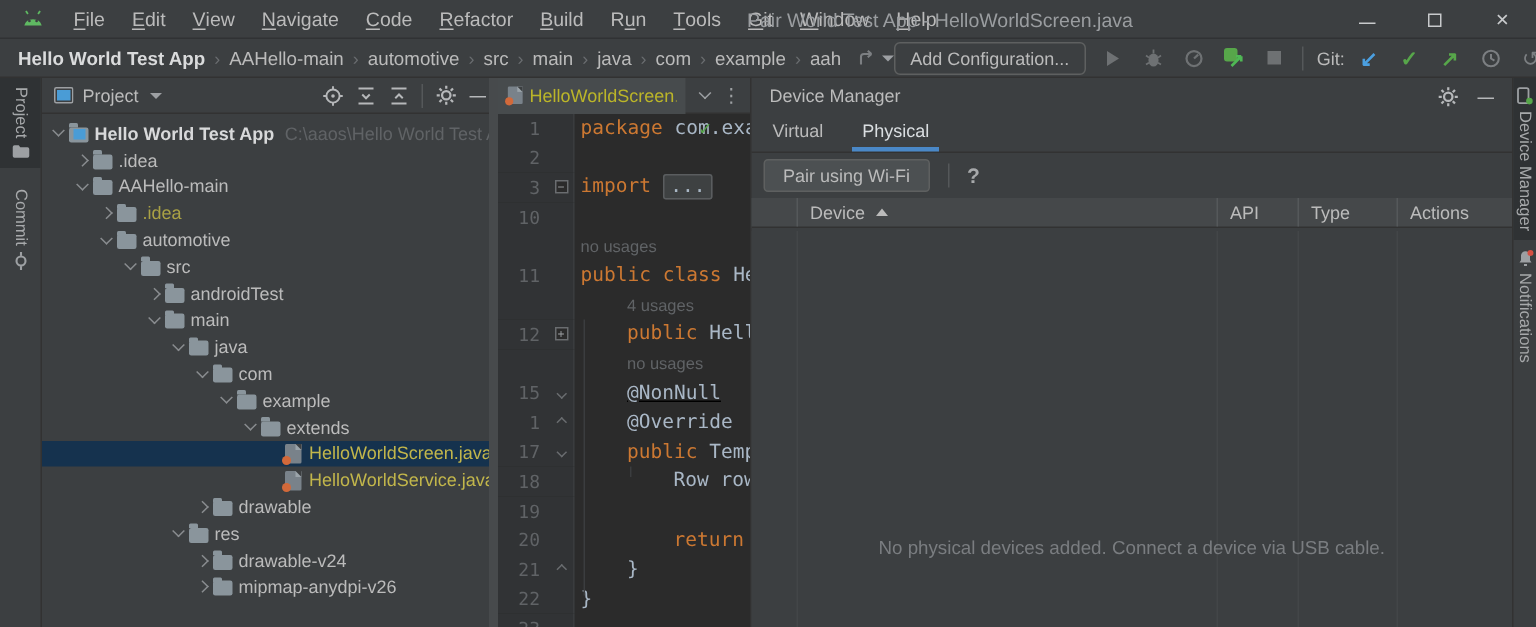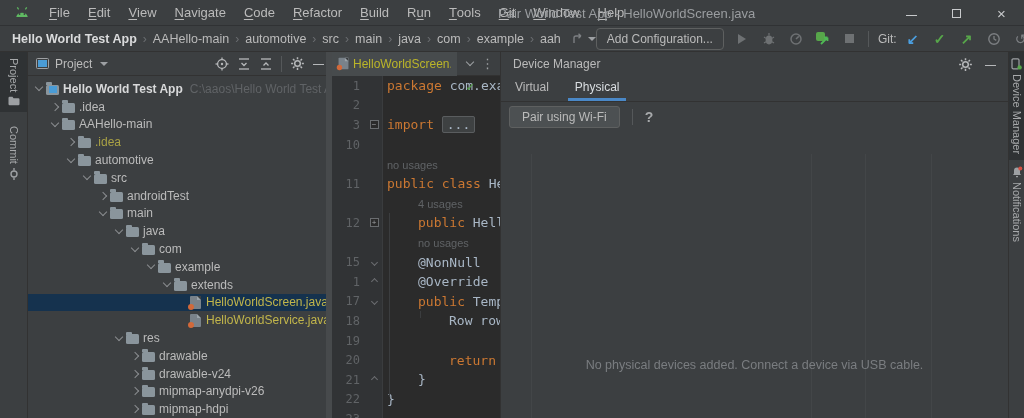--- a/index.html
+++ b/index.html
@@ -426,54 +426,47 @@
           <div class="tree-row selected" style="padding-left: 148px;">
             <div class="chev-slot"></div>
             <div class="jfile"></div>
             <span class="t-yellow">HelloWorldScreen.java</span>
           </div>
           <div class="tree-row" style="padding-left: 148px;">
             <div class="chev-slot"></div>
             <div class="jfile"></div>
             <span class="t-yellow">HelloWorldService.java</span>
           </div>
+          <div class="tree-row" style="padding-left: 100px;">
+            <div class="chev-slot">
+              <span class="chev col"></span>
+            </div>
+            <div class="folder"></div>
+            <span>drawable</span>
+          </div>
           <div class="tree-row" style="padding-left: 84px;">
             <div class="chev-slot">
               <span class="chev exp"></span>
             </div>
             <div class="folder"></div>
             <span>res</span>
           </div>
           <div class="tree-row" style="padding-left: 100px;">
             <div class="chev-slot">
               <span class="chev col"></span>
             </div>
             <div class="folder"></div>
-            <span>drawable</span>
+            <span>drawable-v24</span>
           </div>
           <div class="tree-row" style="padding-left: 100px;">
             <div class="chev-slot">
               <span class="chev col"></span>
             </div>
             <div class="folder"></div>
-            <span>drawable-v24</span>
-          </div>
-          <div class="tree-row" style="padding-left: 100px;">
-            <div class="chev-slot">
-              <span class="chev col"></span>
-            </div>
-            <div class="folder"></div>
             <span>mipmap-anydpi-v26</span>
-          </div>
-          <div class="tree-row" style="padding-left: 100px;">
-            <div class="chev-slot">
-              <span class="chev col"></span>
-            </div>
-            <div class="folder"></div>
-            <span>mipmap-hdpi</span>
           </div>
         </div>
       <div class="pp-scroll"></div>
     </div>
 
     <div class="editor">
       <div class="ed-tabbar">
         <div class="ed-tab">
           <span class="jfile"></span>
           <span class="ed-tab-label">HelloWorldScreen.java</span>
@@ -489,21 +482,21 @@
         <div id="code-rows">
             <div class="code-row"><div class="gutter">1</div><div class="foldcol"></div><div class="code-text" style="padding-left: 4px;"><span class="kw">package </span><span class="pl">com.example.aahello;</span></div></div>
             <div class="code-row"><div class="gutter">2</div><div class="foldcol"></div><div class="code-text" style="padding-left: 4px;"></div></div>
             <div class="code-row"><div class="gutter">3</div><div class="foldcol"><span class="fold-box">−</span></div><div class="code-text" style="padding-left: 4px;"><span class="kw">import </span><span class="folded">...</span></div></div>
             <div class="code-row"><div class="gutter">10</div><div class="foldcol"></div><div class="code-text" style="padding-left: 4px;"></div></div>
             <div class="code-row"><div class="gutter"></div><div class="foldcol"></div><div class="code-text" style="padding-left: 4px;"><span class="annotation">no usages</span></div></div>
             <div class="code-row"><div class="gutter">11</div><div class="foldcol"></div><div class="code-text" style="padding-left: 4px;"><span class="kw">public class </span><span class="pl">HelloWorldScreen extends Screen {</span></div></div>
             <div class="code-row"><div class="gutter"></div><div class="foldcol"></div><div class="code-text" style="padding-left: 35px;"><span class="annotation">4 usages</span></div></div>
             <div class="code-row"><div class="gutter">12</div><div class="foldcol"><span class="fold-box">+</span></div><div class="code-text" style="padding-left: 35px;"><span class="kw">public </span><span class="pl">HelloWorldScreen(CarContext carContext)</span></div></div>
             <div class="code-row"><div class="gutter"></div><div class="foldcol"></div><div class="code-text" style="padding-left: 35px;"><span class="annotation">no usages</span></div></div>
-            <div class="code-row"><div class="gutter">15</div><div class="foldcol"><span class="fold-chev down"></span></div><div class="code-text" style="padding-left: 35px;"><span class="ann-c">@NonNull</span></div></div>
+            <div class="code-row"><div class="gutter">15</div><div class="foldcol"><span class="fold-chev down"></span></div><div class="code-text" style="padding-left: 35px; text-decoration: underline;"><span class="ann-c">@NonNull</span></div></div>
             <div class="code-row"><div class="gutter">1</div><div class="foldcol"><span class="fold-chev up"></span></div><div class="code-text" style="padding-left: 35px;"><span class="ann-c">@Override</span></div></div>
             <div class="code-row"><div class="gutter">17</div><div class="foldcol"><span class="fold-chev down"></span></div><div class="code-text" style="padding-left: 35px;"><span class="kw">public </span><span class="pl">Template onGetTemplate() {</span></div></div>
             <div class="code-row"><div class="gutter">18</div><div class="foldcol"></div><div class="code-text" style="padding-left: 66px;"><span class="pl">Row row = new Row.Builder()</span></div></div>
             <div class="code-row"><div class="gutter">19</div><div class="foldcol"></div><div class="code-text" style="padding-left: 4px;"></div></div>
             <div class="code-row"><div class="gutter">20</div><div class="foldcol"></div><div class="code-text" style="padding-left: 66px;"><span class="kw">return new </span></div></div>
             <div class="code-row"><div class="gutter">21</div><div class="foldcol"><span class="fold-chev up"></span></div><div class="code-text" style="padding-left: 35px;"><span class="pl">}</span></div></div>
             <div class="code-row"><div class="gutter">22</div><div class="foldcol"></div><div class="code-text" style="padding-left: 4px;"><span class="pl">}</span></div></div>
             <div class="code-row"><div class="gutter">23</div><div class="foldcol"></div><div class="code-text" style="padding-left: 4px;"></div></div>
           </div>
         <span class="check-widget">✓</span>
@@ -527,20 +520,30 @@
       </div>
       <div class="dm-tabs">
           <span class="dm-tab">Virtual</span>
           <span class="dm-tab active">Physical</span>
         </div>
       <div class="dm-actions">
         <button class="pair-btn">Pair using Wi-Fi</button>
         <span class="tb-divider"></span>
         <span class="help-q">?</span>
       </div>
+      <div class="dm-thead">
+        <div class="th th-spacer"></div>
+        <div class="th th-device">
+          <span>Device</span>
+          <span class="sort-asc"></span>
+        </div>
+        <div class="th th-api">API</div>
+        <div class="th th-type">Type</div>
+        <div class="th th-actions">Actions</div>
+      </div>
       <div class="dm-body">
         <div class="dm-grid" style="left:30px"></div>
         <div class="dm-grid" style="left:310px"></div>
         <div class="dm-grid" style="left:364px"></div>
         <div class="dm-grid" style="left:430px"></div>
         <div class="dm-empty">No physical devices added. Connect a device via USB cable.</div>
       </div>
     </div>
 
     <div class="stripe stripe-right">

